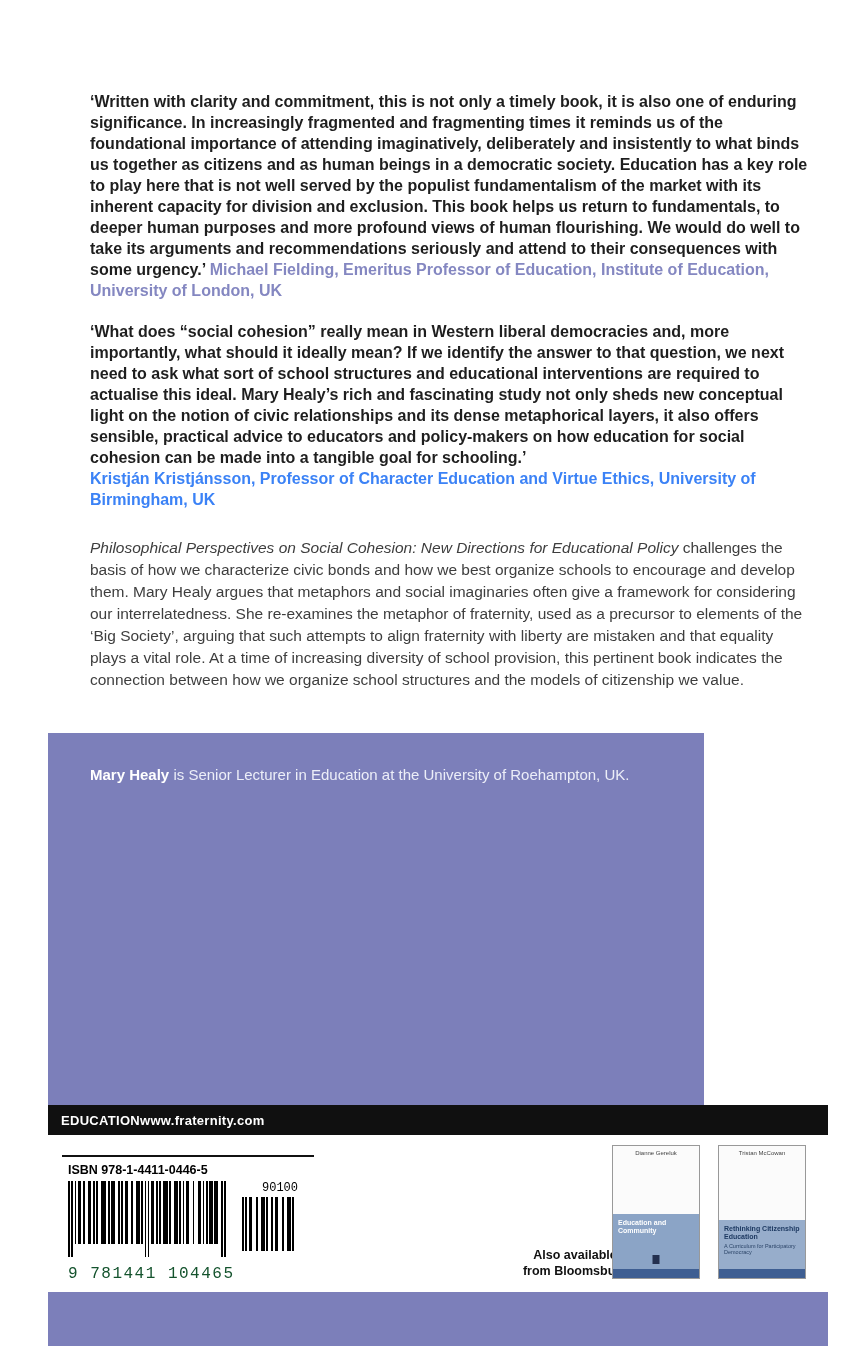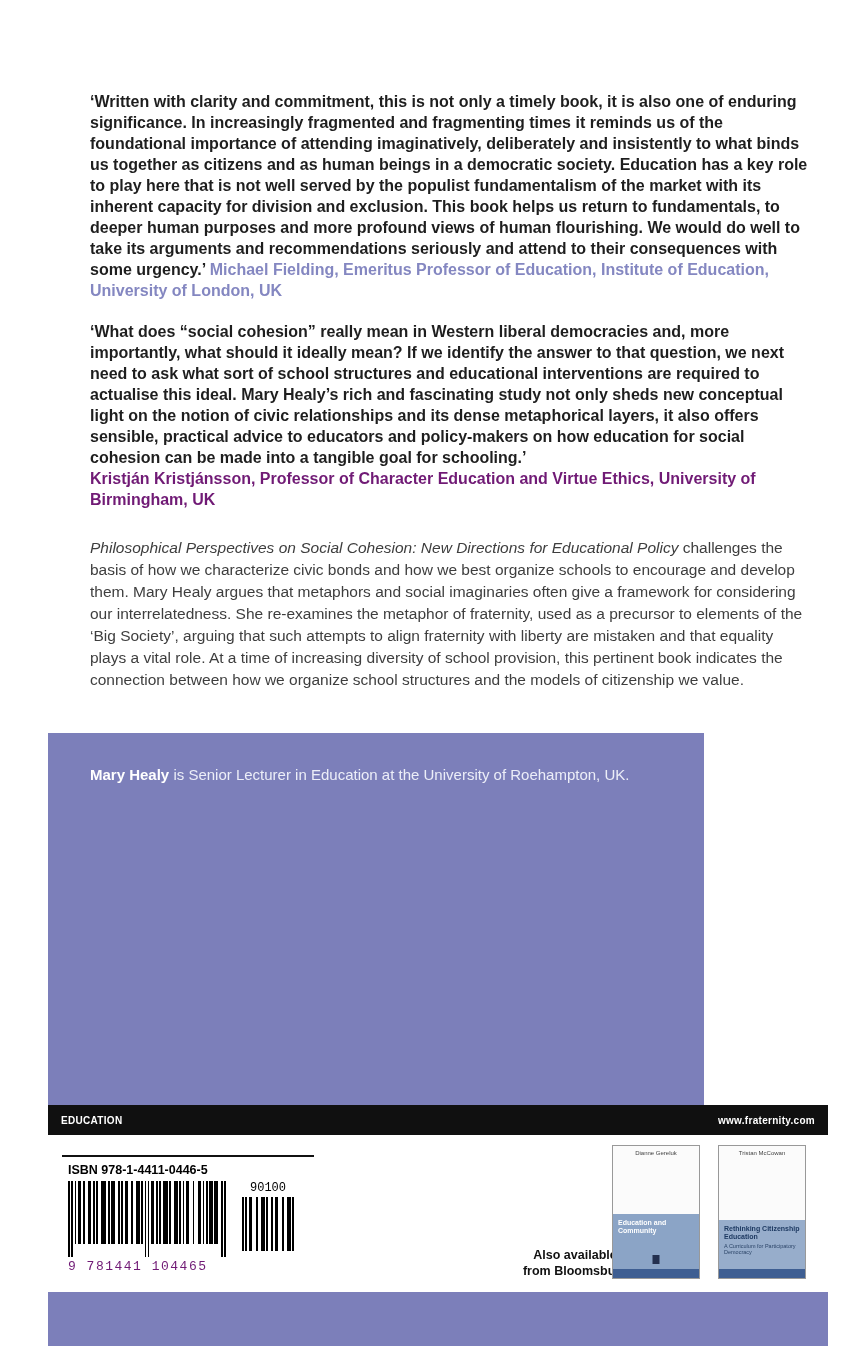--- a/index.html
+++ b/index.html
@@ -9,42 +9,42 @@
   }
   .cover { position:absolute; inset:0; }
 
   
   .text-col { position:absolute; left:90px; top:91px; width:718px; }
   .quote {
     font-weight:bold; font-size:16px; line-height:21px;
     color:#1e1e1e; margin:0 0 20px 0;
   }
   .quote .attr { color:#8487c1; }
-  .quote .attr-block { display:block; color:#701a75; }
+  .quote .attr-block { display:block; color:#3b82f6; }
   .desc {
     font-size:15.5px; line-height:22px; color:#3e3e3e;
     font-weight:400; margin:27px 0 0 0;
   }
   .desc .ital { font-style:italic;text-align:center; }
 
   
   .purple-block {
     position:absolute; left:48px; top:733px; width:656px; height:372px;
     background:#7c7fba;
   }
   .author-line {
     padding:17px 40px 0 42px; font-size:15px; line-height:20px; color:#eceef8;
   }
   .author-line b { color:#ffffff; }
 
   
   .black-band {
     position:absolute; left:48px; top:1105px; width:780px; height:30px;
-    background:#101010; color:#ffffff; font-weight:bold; font-size:10px;
-    display:flex; justify-content:space-between; align-items:center;
+    background:#101010; color:#ffffff; font-weight:bold; font-size:13px;
+    display:flex; align-items:center;
     padding:0 13px; box-sizing:border-box; letter-spacing:0.3px;
   }
 
   
   .bottom-white {
     position:absolute; left:48px; top:1135px; width:780px; height:157px;
     background:#ffffff;
   }
   .purple-strip {
     position:absolute; left:48px; top:1292px; width:780px; height:54px;
@@ -55,24 +55,24 @@
   .barcode-box {
     position:absolute; left:14px; top:20px; width:252px;
     border-top:2px solid #111; padding:6px 6px 2px; box-sizing:border-box;
     background:#ffffff;
   }
   .isbn { font-weight:bold; font-size:12.5px; color:#000; margin-bottom:4px; }
   .bars-row { display:flex; align-items:flex-start; }
   .main-col { width:158px; }
   .ean { width:158px; height:76px; display:block; }
   .digits {
-    font-family:"Liberation Mono", monospace; font-size:13px;
-    letter-spacing:1.5px; margin-top:2px; color:#701a75; white-space:pre;
-  }
-  .addon-col { margin-left:12px; width:60px; text-align:center; }
+    font-family:"Liberation Mono", monospace; font-size:16px;
+    letter-spacing:1.5px; margin-top:8px; color:#14532d; white-space:pre;
+  }
+  .addon-col { margin-left:12px; width:60px; text-align:right; }
   .addon-label {
     font-family:"Liberation Mono", monospace; font-size:12px;
     color:#000; margin-bottom:2px;
   }
   .addon-bars { width:52px; height:54px; display:block; margin:0 auto; }
 
   
   .also {
     position:absolute; left:452px; top:112px; width:150px; text-align:center;
     font-weight:bold; font-size:12.5px; line-height:16px; color:#111;

